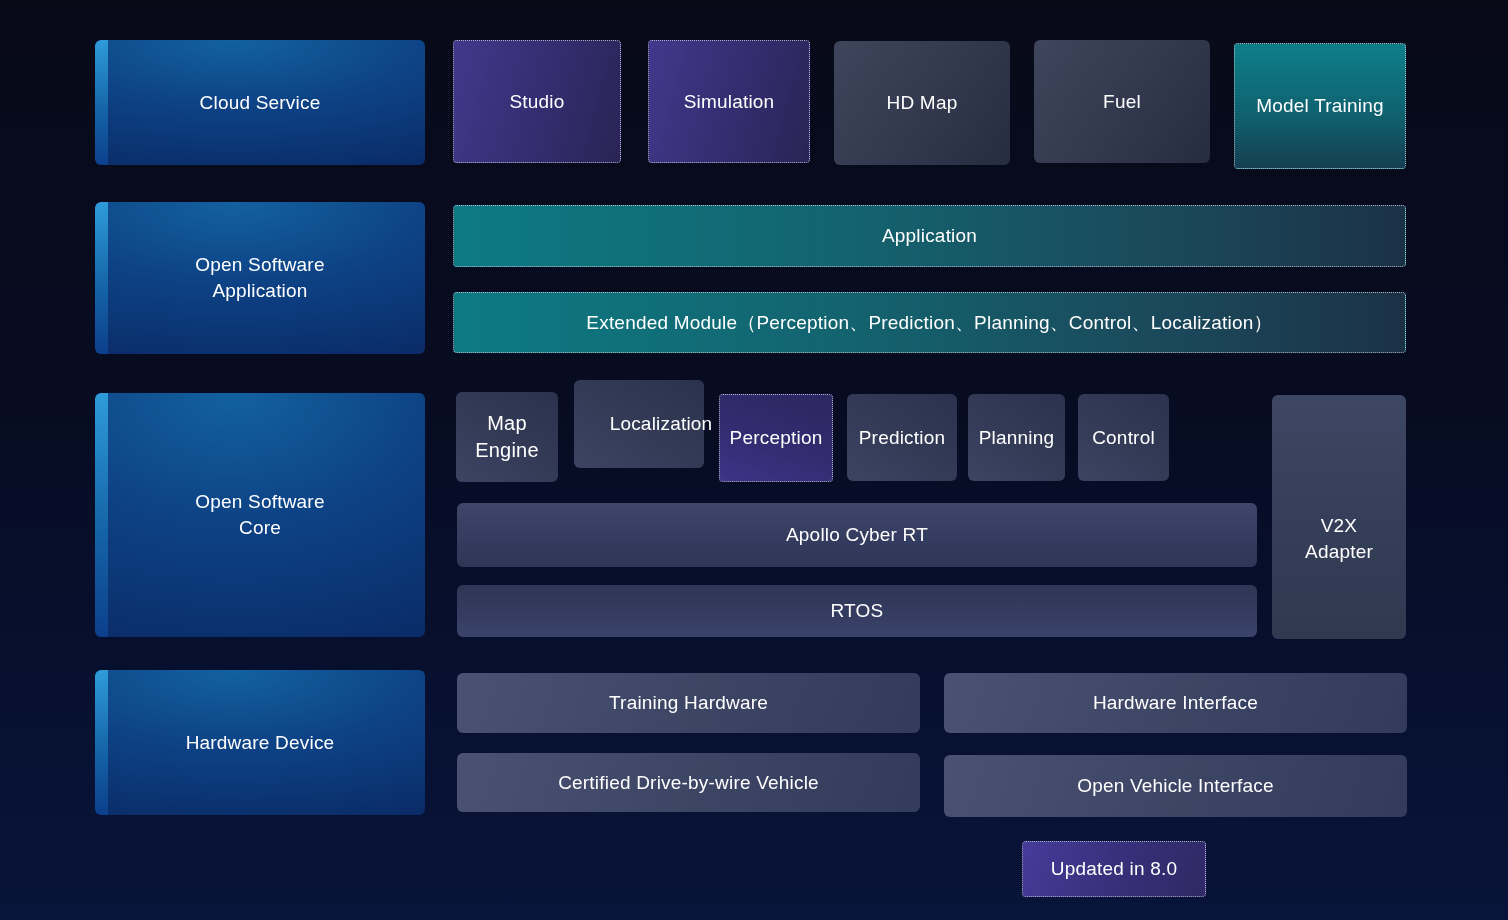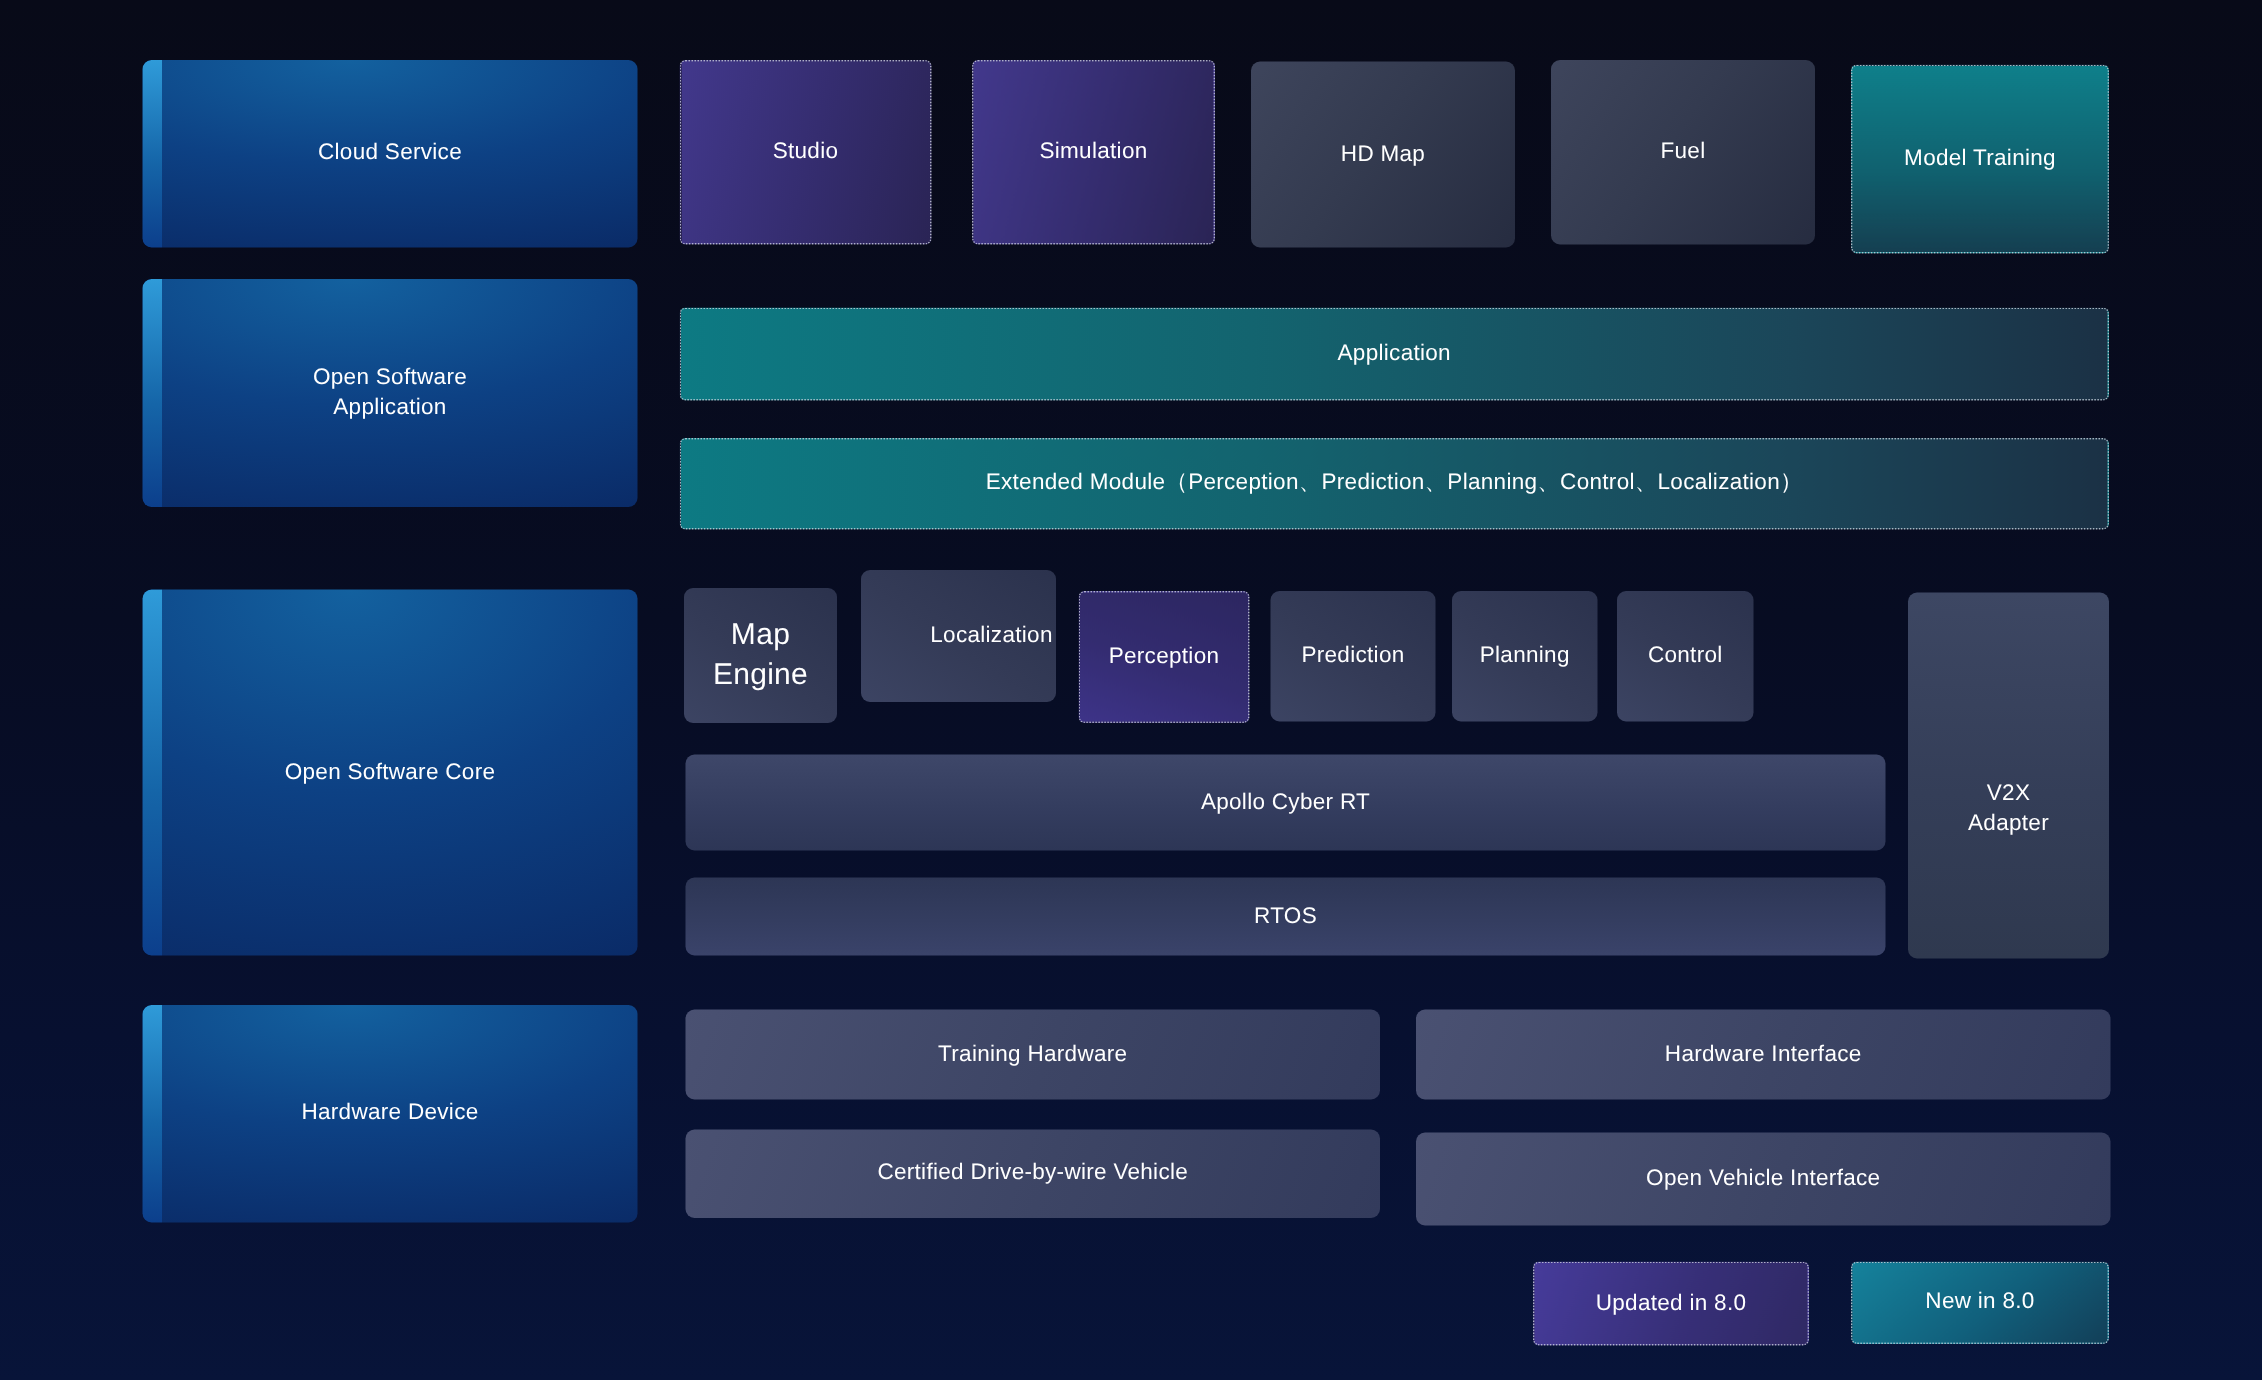--- a/index.html
+++ b/index.html
@@ -4,21 +4,21 @@
 <style>
   * { margin:0; padding:0; box-sizing:border-box; }
   html,body { background:#060812; }
   body { font-family:"Liberation Sans","DejaVu Sans",sans-serif; }
   #stage {
     position:relative; width:1508px; height:920px; overflow:hidden;
     background:linear-gradient(180deg,#080a18 0%,#070c22 45%,#071030 75%,#081439 100%);
   }
   .box {
     position:absolute; display:flex; align-items:center; justify-content:center;
-    color:#ffffff; font-size:15px; text-align:center; border-radius:6px;
+    color:#ffffff; font-size:19px; text-align:center; border-radius:6px;
     letter-spacing:0.2px; line-height:1.35;
   }
   .box span { display:inline-block; }
 
   
   .blue {
     background:radial-gradient(130% 115% at 42% 0%, #13619f 0%, #0d4184 48%, #0a2a66 100%);
     overflow:hidden;
   }
   .blue .stripe {
@@ -84,21 +84,21 @@
   <div class="box slate1" style="left:834px;top:41px;width:176px;height:124px;">
     <span>HD Map</span>
   </div>
   <div class="box slate1" style="left:1034px;top:40px;width:176px;height:123px;">
     <span>Fuel</span>
   </div>
   <div class="box teal-v" style="left:1234px;top:43px;width:172px;height:126px;">
     <span>Model Training</span>
   </div>
 
-  <div class="box blue" style="left:95px;top:186px;width:330px;height:152px;">
+  <div class="box blue" style="left:95px;top:202px;width:330px;height:152px;">
     <i class="stripe"></i>
     <span>Open Software Application</span>
   </div>
   <div class="box teal-h" style="left:453px;top:205px;width:953px;height:62px;">
     <span>Application</span>
   </div>
   <div class="box teal-h" style="left:453px;top:292px;width:953px;height:61px;">
     <span>Extended Module（Perception、Prediction、Planning、Control、Localization）</span>
   </div>
 
@@ -147,17 +147,14 @@
   <div class="box slate4" style="left:457px;top:753px;width:463px;height:59px;">
     <span>Certified Drive-by-wire Vehicle</span>
   </div>
   <div class="box slate4" style="left:944px;top:755px;width:463px;height:62px;">
     <span>Open Vehicle Interface</span>
   </div>
 
   <div class="box legend-updated" style="left:1022px;top:841px;width:184px;height:56px;">
     <span>Updated in 8.0</span>
   </div>
-  <div class="box legend-new" style="left:1234px;top:841px;width:172px;height:55px;">
-    <span>New in 8.0</span>
-  </div>
 
 </div>
 
 </body></html>

